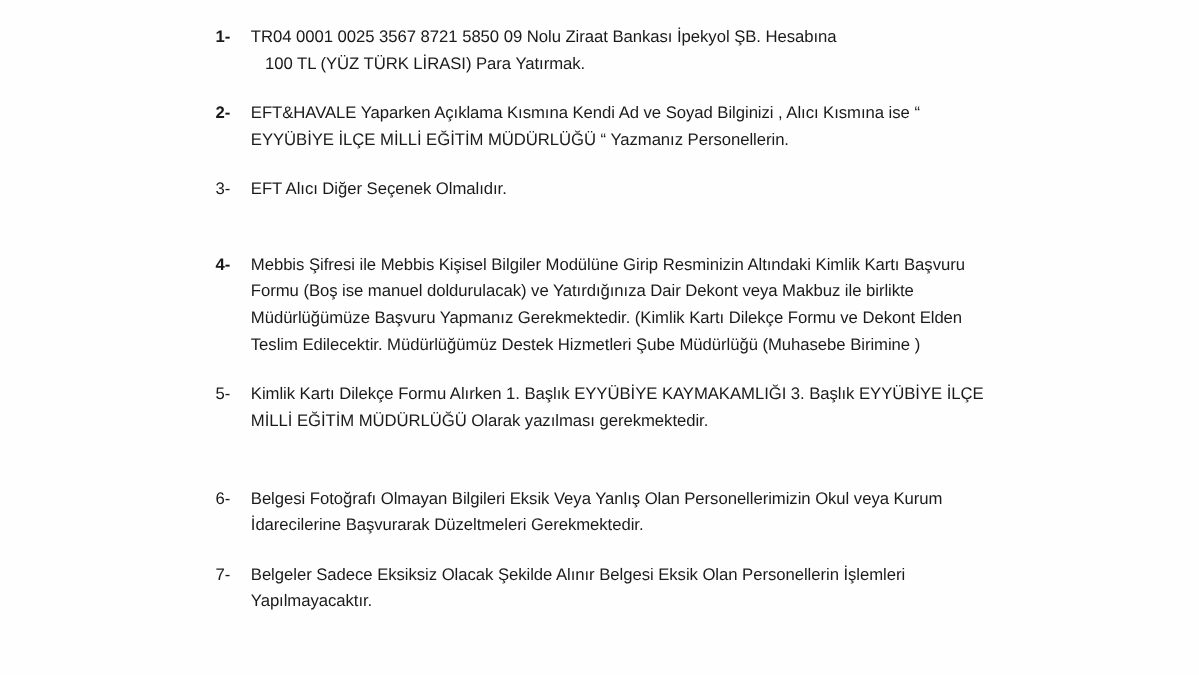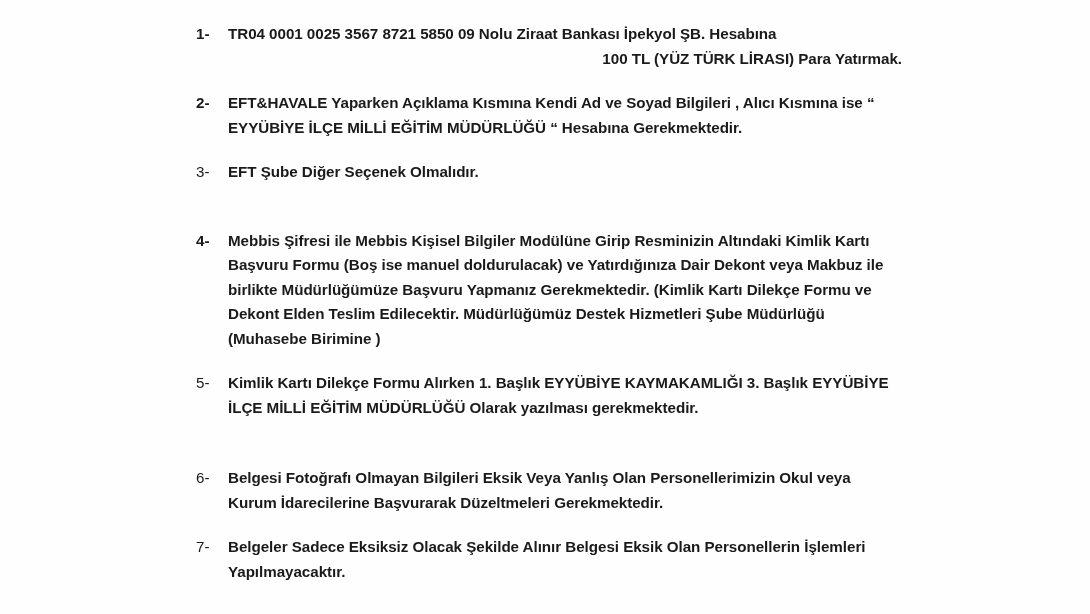--- a/index.html
+++ b/index.html
@@ -47,37 +47,36 @@
     white-space: nowrap;
   }
 
   .item-text {
     flex: 1 1 auto;
     text-align: left;
     white-space: normal;
   }
 
   
-  .w-bold { font-weight: bold; }
-  .w-reg  { font-weight: bold; }
+  .w-bold { font-weight: normal; }
+  .w-reg  { font-weight: normal; }
 
   
   .m-bold { font-weight: bold; }
   .m-reg  { font-weight: normal; }
 
   
   .gap-sm { height: 20px; }
   .gap-md { height: 44px; }
   .gap-lg { height: 46px; }
 
   
   .indent-line {
     display: block;
     padding-left: 13px;
-    text-align: right;
   }
 
   .run { white-space: normal; }
 </style>
 </head>
 <body>
 
 <div class="page">
   <div class="doc-body">
 
@@ -86,28 +85,28 @@
       <span class="item-text">
         <span class="run w-bold">TR04 0001 0025 3567 8721 5850 09</span><span class="run w-reg"> Nolu Ziraat Bankası İpekyol ŞB. Hesabına</span>
         <span class="indent-line"><span class="run w-bold">100 TL (YÜZ TÜRK LİRASI)</span><span class="run w-reg"> Para Yatırmak.</span></span>
       </span>
     </div>
 
     <div class="gap-sm"></div>
 
     <div class="item">
       <span class="marker m-bold">2-</span>
-      <span class="item-text"><span class="run w-bold">EFT&amp;HAVALE</span><span class="run w-reg"> Yaparken Açıklama Kısmına Kendi Ad ve Soyad Bilgileri , Alıcı Kısmına ise  “ </span><span class="run w-bold">EYYÜBİYE İLÇE MİLLİ EĞİTİM MÜDÜRLÜĞÜ</span><span class="run w-reg"> “ Hesabına Gerekmektedir.</span></span>
+      <span class="item-text"><span class="run w-bold">EFT&amp;HAVALE</span><span class="run w-reg"> Yaparken Açıklama Kısmına Kendi Ad ve Soyad Bilginizi , Alıcı Kısmına ise  “ </span><span class="run w-bold">EYYÜBİYE İLÇE MİLLİ EĞİTİM MÜDÜRLÜĞÜ</span><span class="run w-reg"> “ Yazmanız Personellerin.</span></span>
     </div>
 
     <div class="gap-sm"></div>
 
     <div class="item">
       <span class="marker m-reg">3-</span>
-      <span class="item-text w-reg">EFT Şube Diğer Seçenek Olmalıdır.</span>
+      <span class="item-text w-reg">EFT Alıcı Diğer Seçenek Olmalıdır.</span>
     </div>
 
     <div class="gap-md"></div>
 
     <div class="item">
       <span class="marker m-bold">4-</span>
       <span class="item-text w-bold">Mebbis Şifresi ile Mebbis Kişisel Bilgiler Modülüne Girip Resminizin Altındaki Kimlik Kartı Başvuru Formu (Boş ise manuel doldurulacak) ve Yatırdığınıza Dair Dekont veya Makbuz ile birlikte Müdürlüğümüze  Başvuru Yapmanız Gerekmektedir. (Kimlik Kartı Dilekçe Formu ve Dekont Elden Teslim Edilecektir. Müdürlüğümüz Destek Hizmetleri Şube Müdürlüğü (Muhasebe Birimine )</span>
     </div>
 
     <div class="gap-sm"></div>

